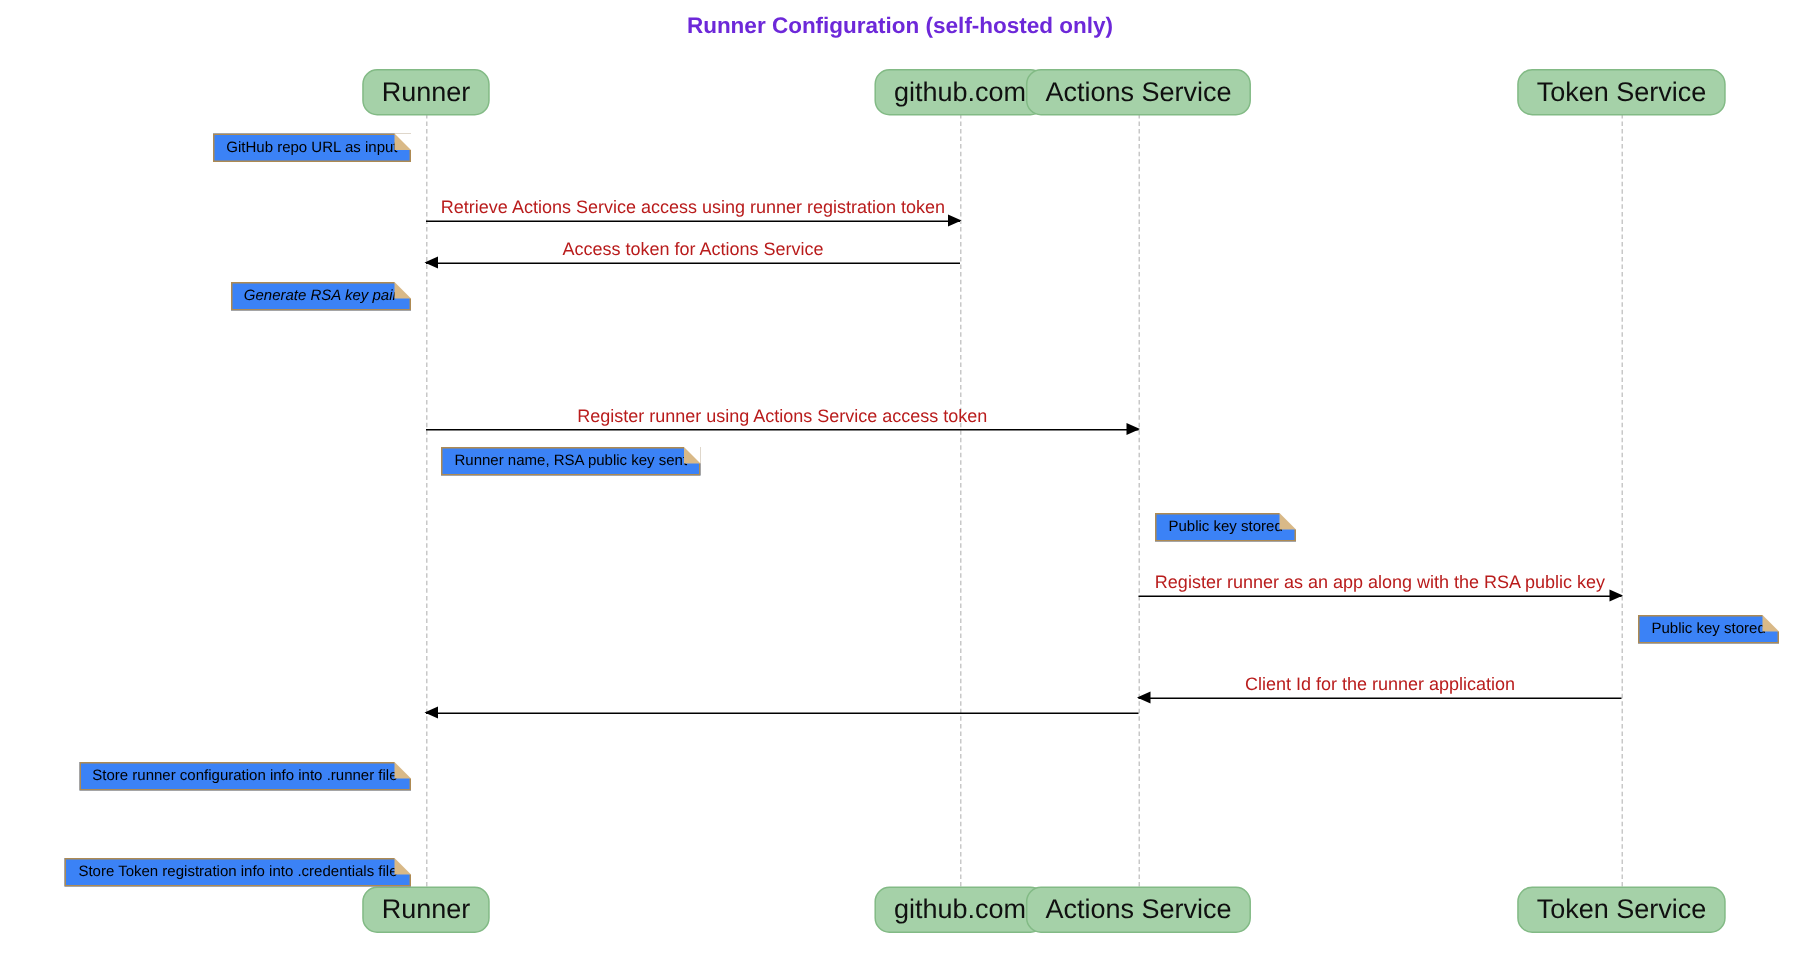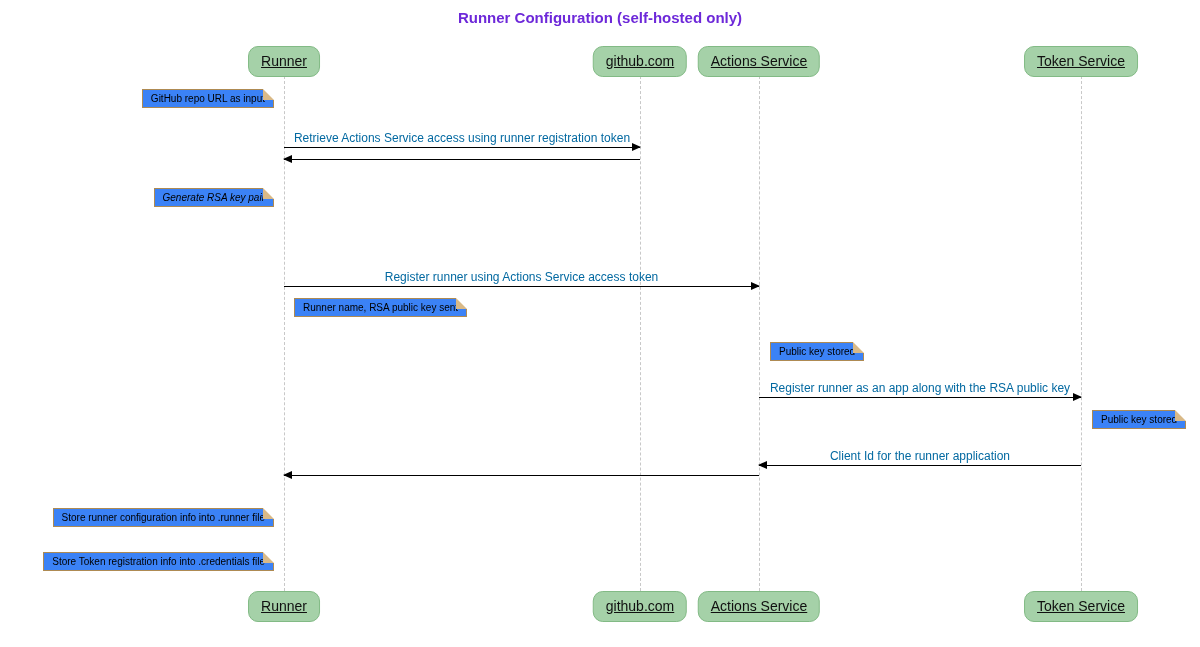--- a/index.html
+++ b/index.html
@@ -7,27 +7,27 @@
     position:relative;width:1200px;height:647px;background:#ffffff;
     font-family:"Liberation Sans","DejaVu Sans",sans-serif;color:#111;overflow:hidden;
   }
   .title{
     position:absolute;top:9px;left:0;width:100%;text-align:center;
     font-weight:bold;font-size:15px;color:#6d28d9;
   }
   .actor{
     position:absolute;transform:translateX(-50%);
     background:#a5d1a8;border:1px solid #82ba85;border-radius:10px;
-    padding:6px 12px;font-size:14px;line-height:17px;white-space:nowrap;color:#101010;text-decoration:underline;
+    padding:6px 12px;font-size:18px;line-height:17px;white-space:nowrap;color:#101010;
   }
   .lifeline{position:absolute;width:0;border-left:1px dashed #c8c8c8;}
   .msg{position:absolute;}
   .msg-label{
     text-align:center;font-size:12px;line-height:14px;margin-bottom:2px;
-    white-space:nowrap;color:#0369a1;
+    white-space:nowrap;color:#b91c1c;
   }
   .msg-line{position:relative;height:1px;background:#000;}
   .arrow-right{
     position:absolute;right:-1px;top:-4px;width:0;height:0;
     border-top:4px solid transparent;border-bottom:4px solid transparent;
     border-left:9px solid #000;
   }
   .arrow-left{
     position:absolute;left:-1px;top:-4px;width:0;height:0;
     border-top:4px solid transparent;border-bottom:4px solid transparent;
@@ -64,30 +64,31 @@
   <div class="actor" style="left:640px;top:591px;">github.com</div>
   <div class="actor" style="left:759px;top:591px;">Actions Service</div>
   <div class="actor" style="left:1081px;top:591px;">Token Service</div>
 
   <div class="note" style="right:926px;top:89px;"><span>GitHub repo URL as input</span></div>
   <div class="note" style="right:926px;top:188px;font-style:italic;"><span>Generate RSA key pair</span></div>
   <div class="note" style="left:294px;top:298px;"><span>Runner name, RSA public key sent</span></div>
   <div class="note" style="left:770px;top:342px;"><span>Public key stored</span></div>
   <div class="note" style="left:1092px;top:410px;"><span>Public key stored</span></div>
   <div class="note" style="right:926px;top:508px;"><span>Store runner configuration info into .runner file</span></div>
-  <div class="note" style="right:926px;top:552px;"><span>Store Token registration info into .credentials file</span></div>
+  <div class="note" style="right:926px;top:572px;"><span>Store Token registration info into .credentials file</span></div>
 
   <div class="msg" style="left:284px;top:131px;width:356px;">
     <div class="msg-label">Retrieve Actions Service access using runner registration token</div>
     <div class="msg-line">
       <div class="arrow-right"></div>
     </div>
   </div>
 
   <div class="msg" style="left:284px;top:159px;width:356px;">
+    <div class="msg-label">Access token for Actions Service</div>
     <div class="msg-line">
       <div class="arrow-left"></div>
     </div>
   </div>
 
   <div class="msg" style="left:284px;top:270px;width:475px;">
     <div class="msg-label">Register runner using Actions Service access token</div>
     <div class="msg-line">
       <div class="arrow-right"></div>
     </div>

